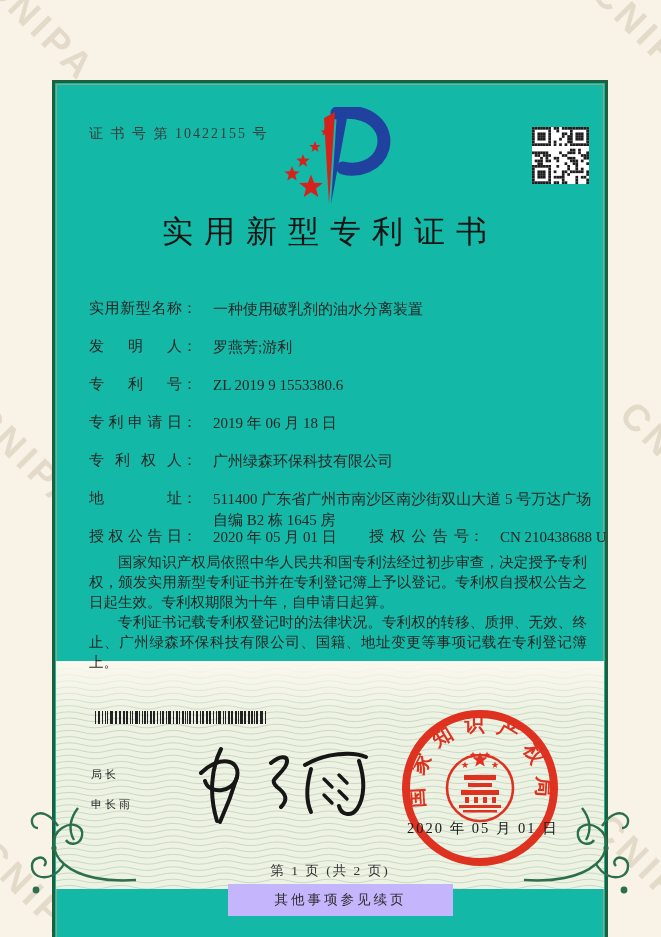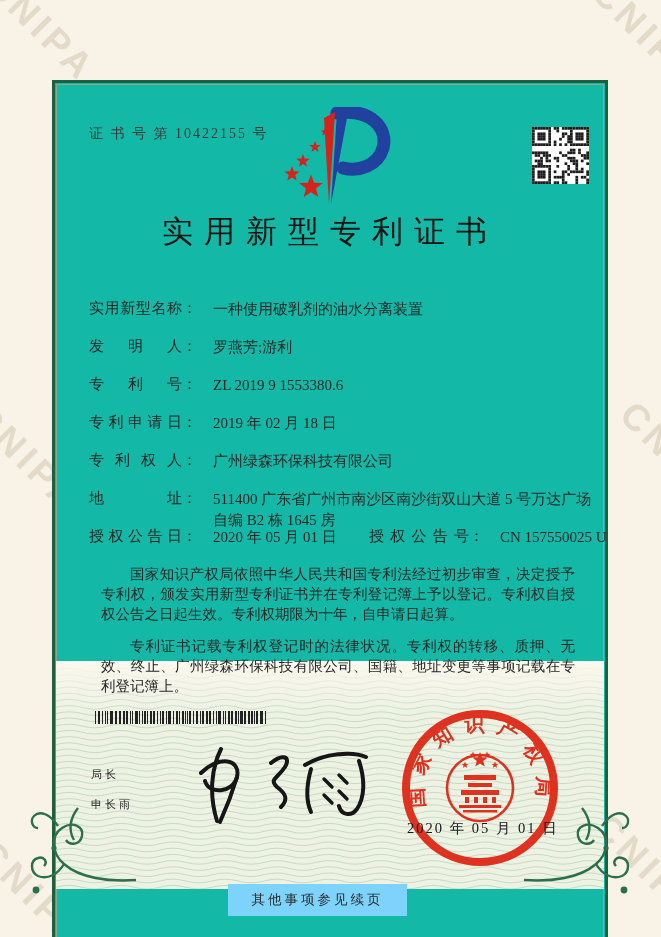--- a/index.html
+++ b/index.html
@@ -11,24 +11,24 @@
   .frame{position:absolute;left:52px;top:80px;width:556px;height:908px;box-sizing:border-box;
          border:3px solid #215e3d;background:#14b8a6}
   .frame-inner{position:absolute;inset:1px;border:1px solid #7fab90;pointer-events:none}
   .abs{position:absolute}
   .certno{font-size:14px;letter-spacing:2px;color:#3a3a3a}
   .title{width:100%;text-align:center;font-size:31px;font-weight:400;letter-spacing:11px;color:#141414}
   .frow{left:34px;font-size:15px;white-space:nowrap}
   .flabel{display:inline-block;width:93px;text-align:justify;text-align-last:justify;vertical-align:top}
   .fvalue{display:inline-block;margin-left:16px;vertical-align:top;line-height:21px}
   .para{left:34px;width:498px;font-size:14.5px;line-height:19.9px;text-align:justify}
-  .para p{margin:12px;text-indent:2em}
+  .para p{margin:0;text-indent:2em}
   .director{font-size:11px;letter-spacing:3px;color:#222}
   .footerpg{width:100%;text-align:center;font-size:13.5px;letter-spacing:2px;color:#333}
-  .noteband{position:absolute;left:228px;top:884px;width:179px;height:32px;background:#7dd3fc;
+  .noteband{position:absolute;left:228px;top:884px;width:225px;height:32px;background:#c4b5fd;
             display:flex;align-items:center;justify-content:center}
   .note{font-size:13.5px;letter-spacing:3px;color:#2c2c2c}
   .sealdate{font-size:14.5px;letter-spacing:2px;color:#171717;font-weight:400}
   svg{display:block}
 </style>
 </head>
 <body>
 
 <div class="page">
 
@@ -312,32 +312,32 @@
     <div class="abs frow" style="top:216px">
       <span class="flabel">实用新型名称</span><span>：</span><span class="fvalue">一种使用破乳剂的油水分离装置</span>
     </div>
     <div class="abs frow" style="top:254px">
       <span class="flabel">发明人</span><span>：</span><span class="fvalue">罗燕芳;游利</span>
     </div>
     <div class="abs frow" style="top:292px">
       <span class="flabel">专利号</span><span>：</span><span class="fvalue">ZL 2019 9 1553380.6</span>
     </div>
     <div class="abs frow" style="top:330px">
-      <span class="flabel">专利申请日</span><span>：</span><span class="fvalue">2019 年 02 月 18 日</span>
+      <span class="flabel">专利申请日</span><span>：</span><span class="fvalue">2019 年 06 月 18 日</span>
     </div>
     <div class="abs frow" style="top:368px">
       <span class="flabel">专利权人</span><span>：</span><span class="fvalue">广州绿森环保科技有限公司</span>
     </div>
     <div class="abs frow" style="top:406px">
       <span class="flabel">地址</span><span>：</span><span class="fvalue" style="white-space:normal;width:400px"><span style="display:block">511400 广东省广州市南沙区南沙街双山大道 5 号万达广场</span><span style="display:block">自编 B2 栋 1645 房</span></span>
     </div>
     <div class="abs frow" style="top:444px">
       <span class="flabel">授权公告日</span><span>：</span><span class="fvalue">2020 年 05 月 01 日</span>
       <span class="abs" style="left:280px;top:0">
-        <span class="flabel" style="width:100px">授权公告号</span><span>：</span><span class="fvalue">CN 157550025 U</span>
+        <span class="flabel" style="width:100px">授权公告号</span><span>：</span><span class="fvalue">CN 210438688 U</span>
       </span>
     </div>
 
     <div class="abs para" style="top:470px">
       <p>国家知识产权局依照中华人民共和国专利法经过初步审查，决定授予专利权，颁发实用新型专利证书并在专利登记簿上予以登记。专利权自授权公告之日起生效。专利权期限为十年，自申请日起算。</p>
       <p>专利证书记载专利权登记时的法律状况。专利权的转移、质押、无效、终止、广州绿森环保科技有限公司、国籍、地址变更等事项记载在专利登记簿上。</p>
     </div>
 
     <svg id="barcode-svg" class="abs" style="left:40px;top:628px" width="172" height="13">
         <rect x="0" y="0" width="1" height="13" fill="#222"></rect>
@@ -432,20 +432,21 @@
           <rect x="77" y="92" width="4" height="6"></rect>
         <rect x="86" y="92" width="4" height="6"></rect>
           <rect x="95" y="92" width="4" height="6"></rect>
         <rect x="62" y="100" width="42" height="3"></rect>
         <rect x="66" y="105" width="34" height="2.5"></rect>
       </g>
     </svg>
 
     <div class="abs sealdate" style="left:352px;top:736px">2020 年 05 月 01 日</div>
 
+    <div class="abs footerpg" style="top:779px">第 1 页 (共 2 页)</div>
   </div>
 
   <svg class="abs" style="left:26px;top:800px" width="112" height="100" viewBox="0 0 112 100" fill="none" stroke="#2b6f4b" stroke-width="2.4">
     <path d="M110,80 C82,82 54,78 38,64 C26,54 24,36 36,28 C46,21 58,26 56,36 C54,45 44,46 40,40"></path>
     <path d="M38,64 C32,74 22,80 12,76 C4,72 4,60 12,58 C18,56 22,62 18,66"></path>
     <path d="M32,26 C24,14 14,10 8,16 C4,20 6,28 12,28"></path>
     <path d="M52,8 C44,18 42,30 48,40"></path>
     <circle cx="10" cy="90" r="3.4" fill="#2b6f4b" stroke="none"></circle>
     <circle cx="28" cy="48" r="2.6" fill="#2b6f4b" stroke="none"></circle>
   </svg>

